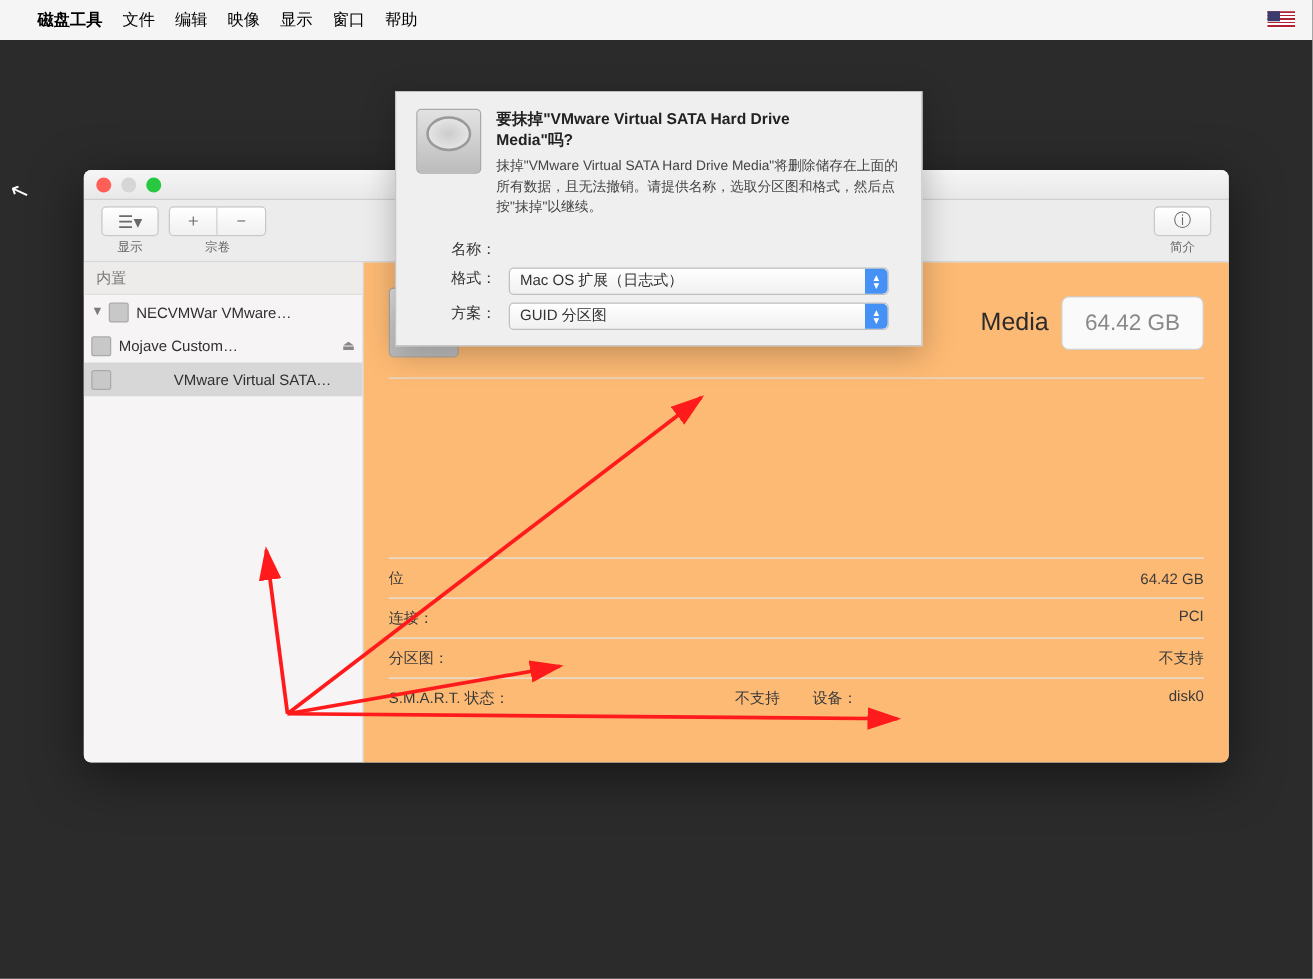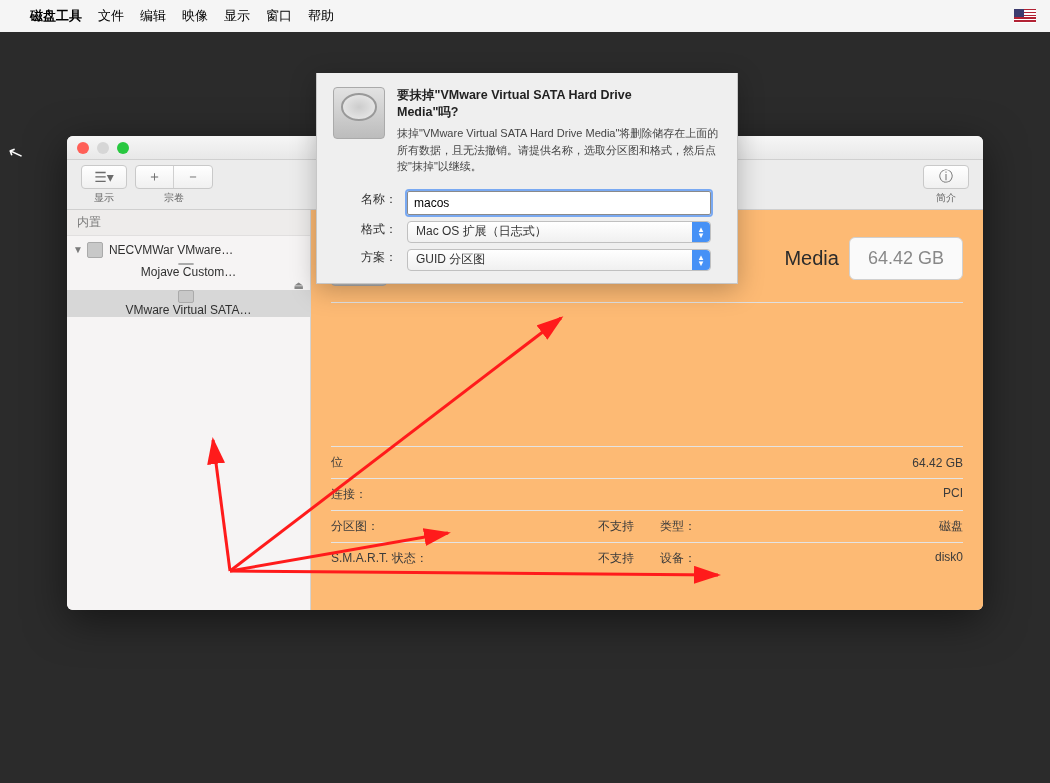--- a/index.html
+++ b/index.html
@@ -26,27 +26,27 @@
   .tool-group{display:flex;flex-direction:column;align-items:center;margin:0 4px;}
   .tool-group .btns{display:flex;border:1px solid #c9c9c9;border-radius:4px;background:linear-gradient(#fff,#f0f0f0);height:24px;}
   .tool-group .btns button{border:none;background:transparent;width:38px;font-size:14px;color:#6b6b6b;border-right:1px solid #d0d0d0;}
   .tool-group .btns button:last-child{border-right:none;}
   .tool-group .btns.single button{width:44px;}
   .tool-group .lbl{margin-top:2px;}
   .toolbar .spacer{flex:1;}
   .toolbar .row5{display:flex;}
 
   .body { position:absolute; top:74px; bottom:0; left:0; right:0; display:flex; }
-  .sidebar { width:244px; background:#f6f4f4; border-right:1px solid #d3d3d3; font-size:12px;}
+  .sidebar { width:224px; background:#f6f4f4; border-right:1px solid #d3d3d3; font-size:12px;}
   .sidebar .section{padding:4px 10px; color:#7a7a7a; background:#eeeceb;border-bottom:1px solid #e1dfdf;}
   .sidebar .row{display:flex;align-items:center;height:27px;padding:0 6px;color:#303030;}
   .sidebar .row .disc{font-size:10px;color:#7b7b7b;margin-right:4px;}
   .sidebar .row .ico{width:16px;height:16px;background:#c8c8c8;border:1px solid #aaa;border-radius:2px;margin-right:6px;display:inline-block;}
-  .sidebar .row.indent1{flex-direction:column;}
-  .sidebar .row.selected{background:#d7d7d7;}
+  .sidebar .row.indent1{}
+  .sidebar .row.selected{background:#d7d7d7;gap:44px;}
   .sidebar .row .eject{margin-left:auto;color:#888;font-size:11px;}
 
   .main{flex:1;background:#fdba74;position:relative;}
   .disk-header{display:flex;align-items:center;padding:20px 20px 16px 20px;}
   .disk-header .hdd{width:56px;height:56px;background:linear-gradient(#e2e2e2,#bcbcbc);border:1px solid #aaa;border-radius:4px;position:relative;margin-right:16px;}
   .disk-header .hdd::before{content:"";position:absolute;left:8px;right:8px;top:6px;height:28px;border-radius:50%;border:2px solid #999;background:radial-gradient(#ccc,#eee);}
   .disk-title{flex:1;font-size:20px;font-weight:500;color:#2b2b2b;}
   .capacity-badge{border:1px solid #d0d0d0;border-radius:6px;padding:10px 18px;color:#888;font-size:18px;background:#fafafa;}
   .hr{height:1px;background:#e0e0e0;margin:0 20px;}
 
@@ -203,24 +203,20 @@
             <div class="cell">
               <span class="k">连接：</span>
               <span class="v">PCI</span>
             </div>
           </div>
         <div class="irow">
             <div class="cell">
               <span class="k">分区图：</span>
               <span class="v">不支持</span>
             </div>
-            <div class="cell" style="margin-left:26px;">
-              <span class="k">类型：</span>
-              <span class="v">磁盘</span>
-            </div>
           </div>
         <div class="irow">
             <div class="cell">
               <span class="k">S.M.A.R.T. 状态：</span>
               <span class="v">不支持</span>
             </div>
             <div class="cell" style="margin-left:26px;justify-content:flex-end;">
               <span class="k">设备：</span>
               <span class="v">disk0</span>
             </div>
@@ -236,21 +232,20 @@
     <div>
       <div class="bold">
         <span>要抹掉"VMware Virtual SATA Hard Drive</span><br><span>Media"吗?</span>
       </div>
       <div class="desc">抹掉"VMware Virtual SATA Hard Drive Media"将删除储存在上面的所有数据，且无法撤销。请提供名称，选取分区图和格式，然后点按"抹掉"以继续。</div>
     </div>
   </div>
   <div class="form">
     <div class="frow">
       <label>名称：</label>
-      <input type="text" value="macos" style="">
     </div>
     <div class="frow">
       <label>格式：</label>
       <div class="select">
           <span>Mac OS 扩展（日志式）</span>
           <span class="chev">▴<br>▾</span>
         </div>
     </div>
     <div class="frow">
       <label>方案：</label>

